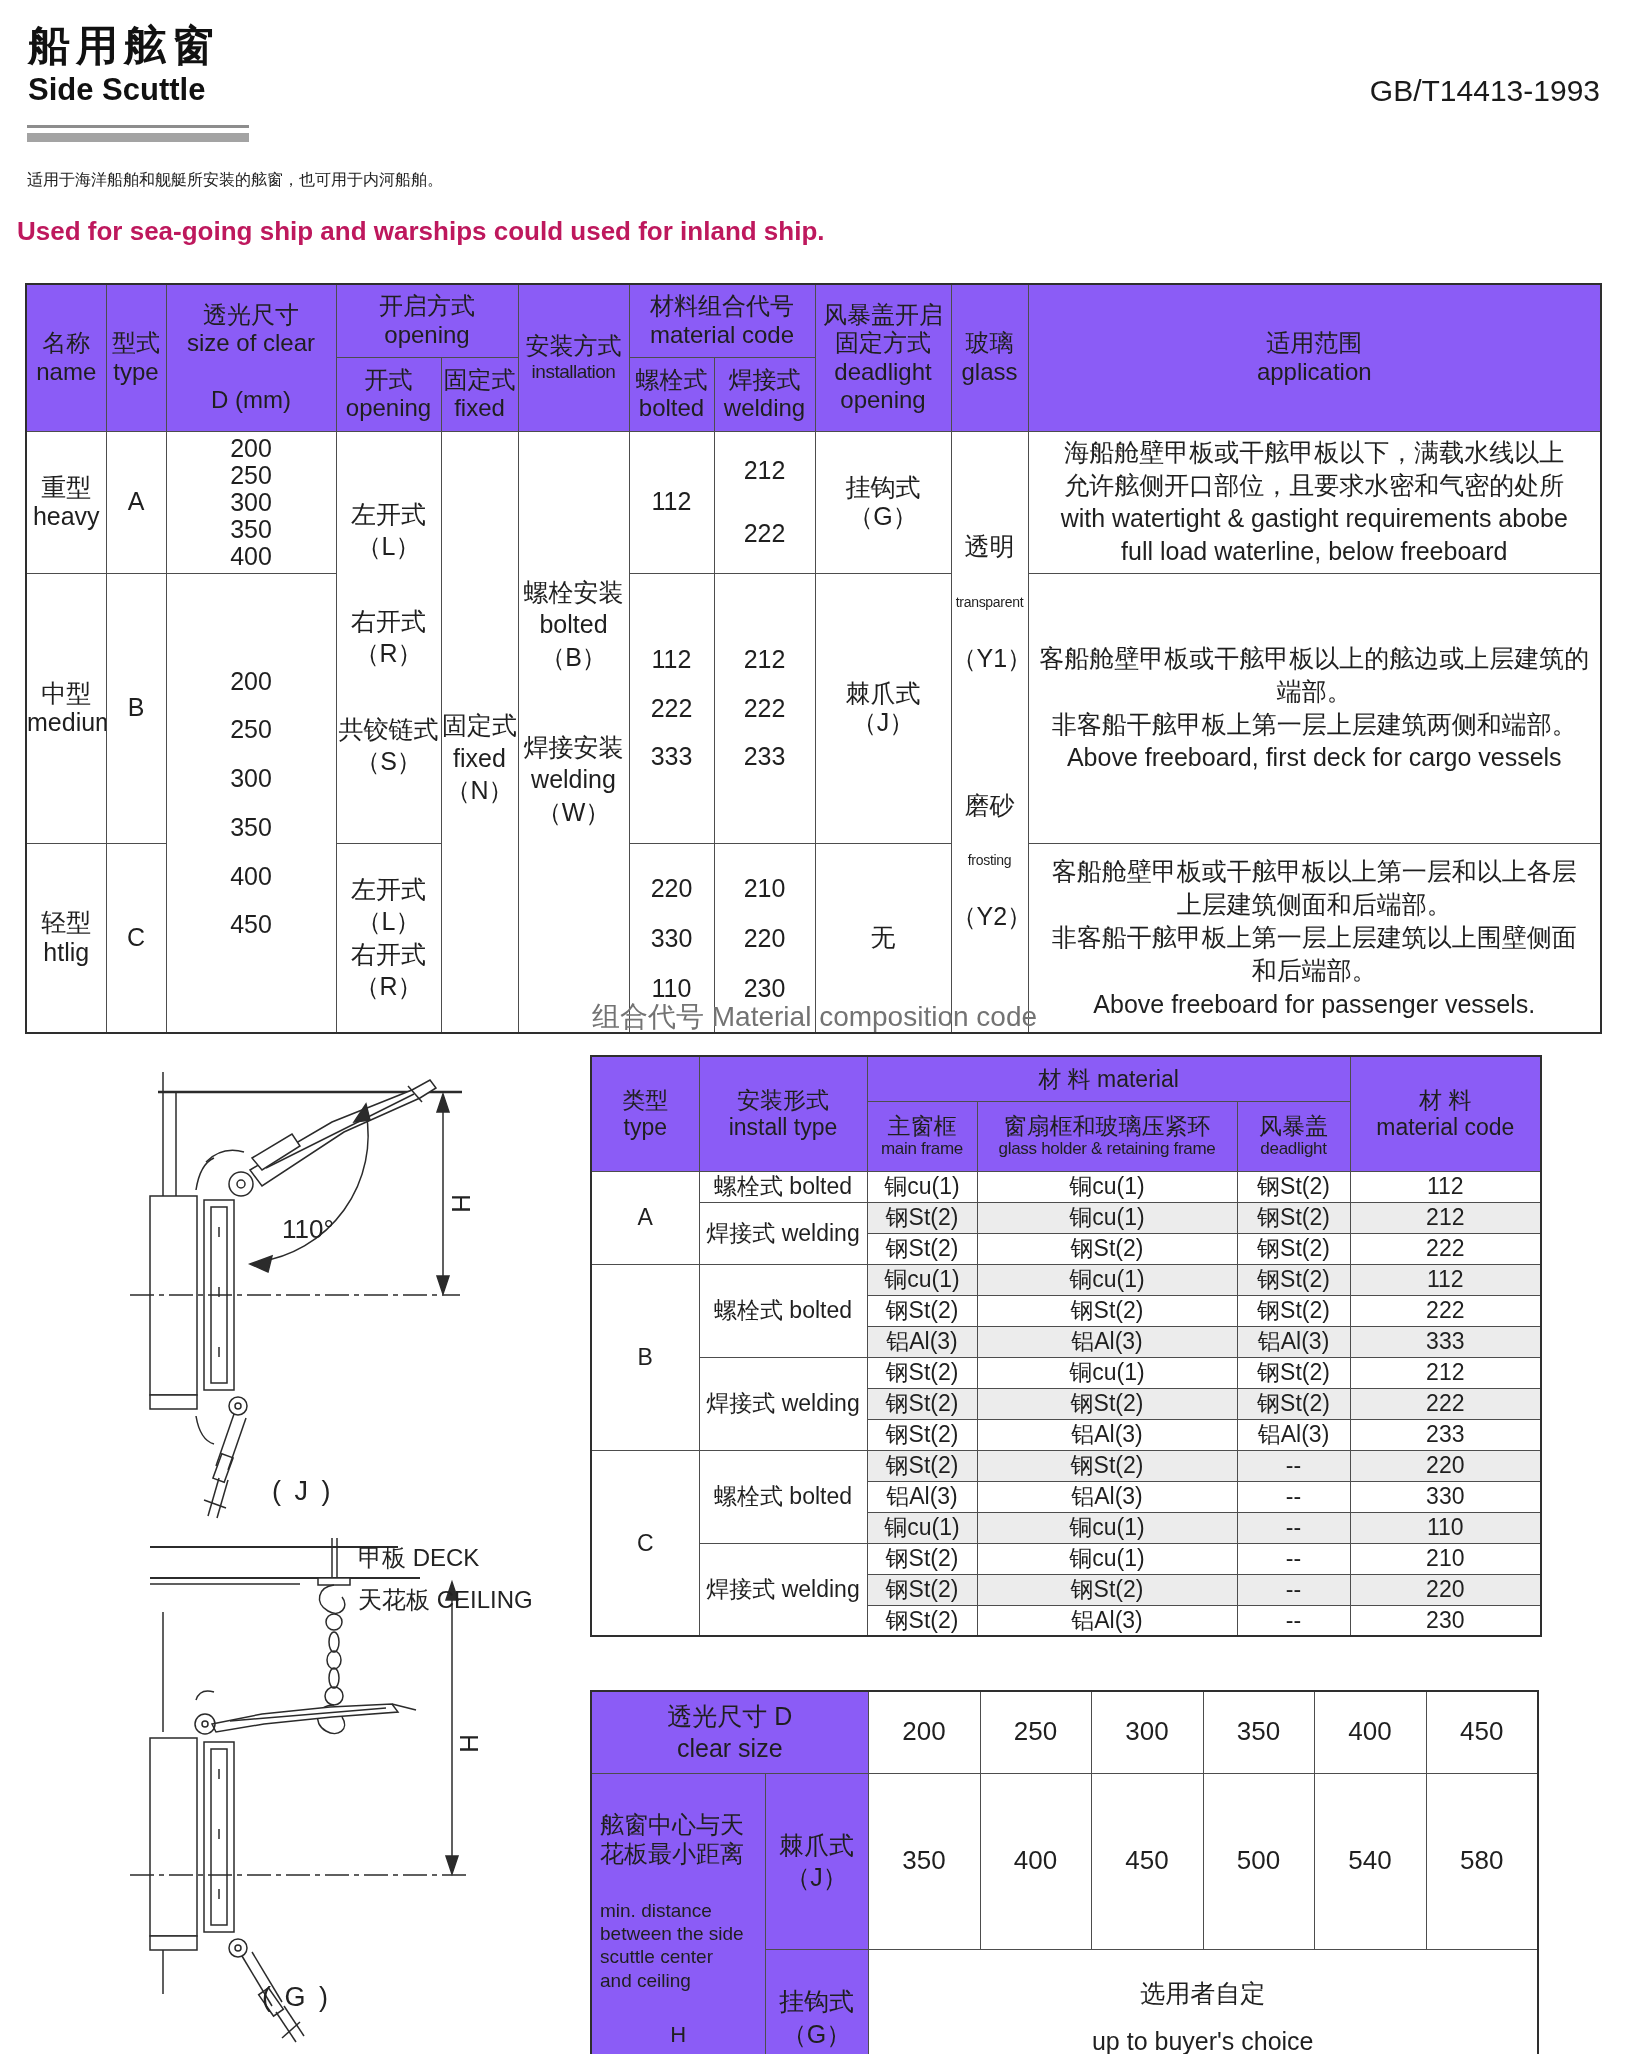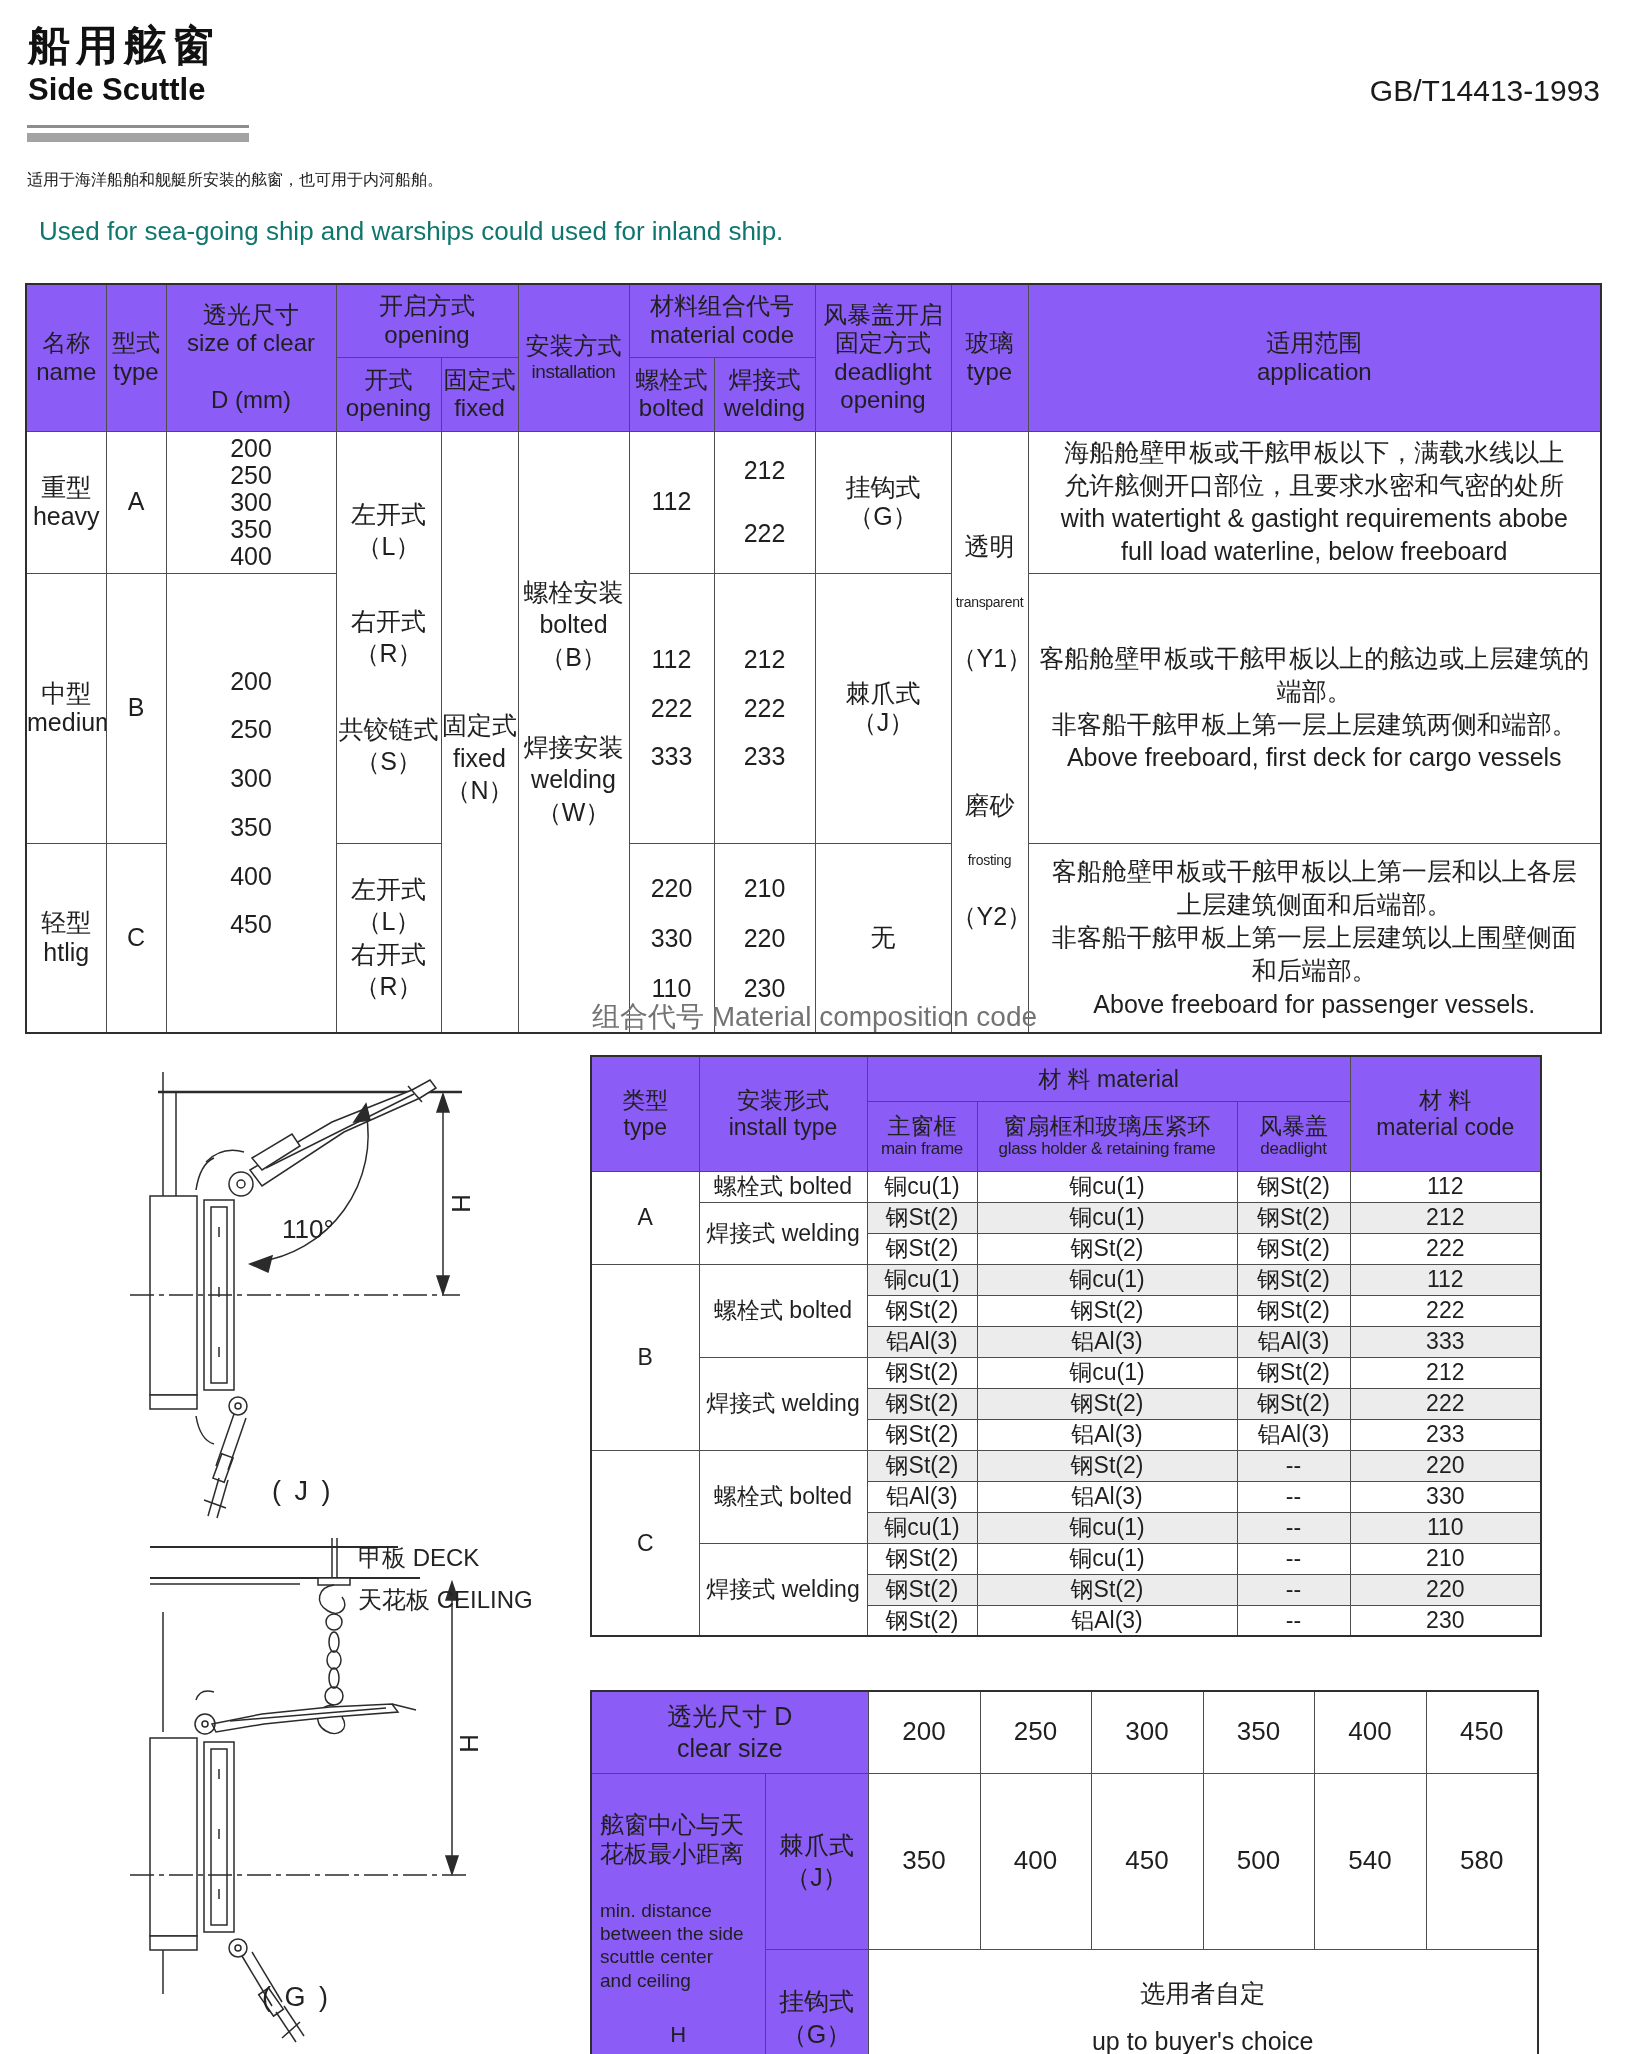--- a/index.html
+++ b/index.html
@@ -6,21 +6,21 @@
   .page{position:relative;width:1626px;height:2054px;background:#ffffff;
         font-family:"Liberation Sans", sans-serif;color:#1c1c1c;overflow:hidden;}
 
   
   .title-zh{position:absolute;left:28px;top:18px;font-size:42px;font-weight:bold;letter-spacing:6px;color:#111;}
   .title-en{position:absolute;left:28px;top:72px;font-size:31px;font-weight:bold;color:#111;}
   .rule-thin{position:absolute;left:27px;top:125px;width:222px;height:3px;background:#8d8d8d;}
   .rule-thick{position:absolute;left:27px;top:133px;width:222px;height:9px;background:#a3a3a3;}
   .standard{position:absolute;right:26px;top:74px;font-size:30px;color:#1a1a1a;}
   .intro-zh{position:absolute;left:27px;top:170px;font-size:16px;color:#222;}
-  .intro-en{position:absolute;left:39px;top:216px;font-size:26px;color:#0f766e;}
+  .intro-en{position:absolute;left:17px;top:216px;font-size:26px;color:#be185d;font-weight:bold;}
 
   
   table{border-collapse:collapse;table-layout:fixed;}
   th,td{border:1px solid #4d4d4d;text-align:center;vertical-align:middle;
         white-space:pre-line;font-weight:normal;padding:0;color:#1f1f1f;overflow:hidden;}
   .hd{background:#8b5cf6;}
 
   
   .main-table{position:absolute;left:25px;top:283px;width:1575px;border:2px solid #2e2e2e;
               font-size:24px;line-height:1.18;}
@@ -102,21 +102,21 @@
       <th class="hd" colspan="2">开启方式
 opening</th>
       <th class="hd" rowspan="2"><span>安装方式</span><span class="en-s">installation</span></th>
       <th class="hd" colspan="2">材料组合代号
 material code</th>
       <th class="hd" rowspan="2">风暴盖开启
 固定方式
 deadlight
 opening</th>
       <th class="hd" rowspan="2">玻璃
-type</th>
+glass</th>
       <th class="hd" rowspan="2">适用范围
 application</th>
     </tr>
     <tr style="height:74px">
       <th class="hd">开式
 opening</th>
       <th class="hd">固定式
 fixed</th>
       <th class="hd">螺栓式
 bolted</th>

